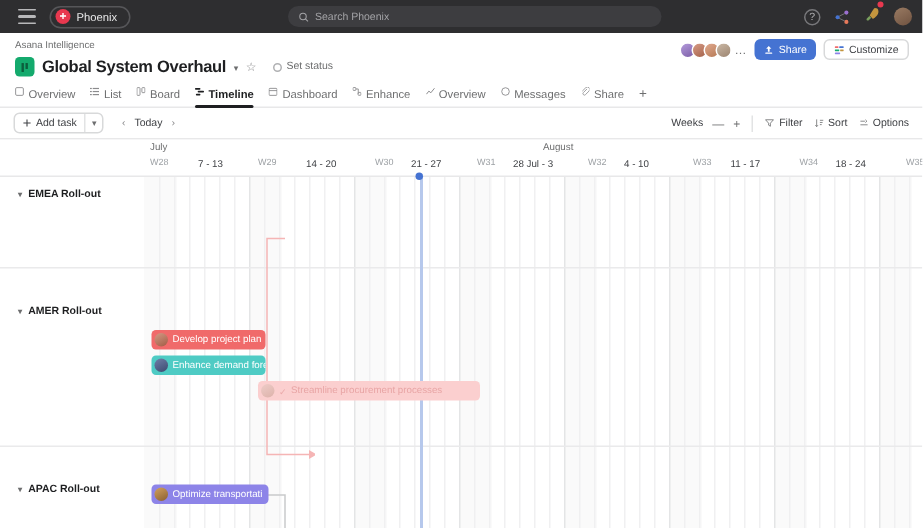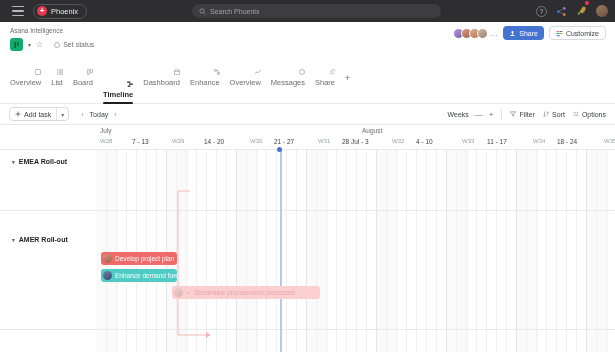--- a/index.html
+++ b/index.html
@@ -78,23 +78,23 @@
   }
   .btn-custom {
     display: flex; align-items: center; gap: 3px; background: #fff; color: #3f4145;
     border: 1px solid #d8d9da; border-radius: 4px; height: 14px; padding: 0 6px;
     font-size: 7px; cursor: pointer;
   }
 
   
   .tabs { display: flex; align-items: center; gap: 10px; padding: 6px 10px 0 10px;
     border-bottom: 1px solid #e8e8e9; flex: 0 0 auto; }
-  .tab { display: flex; align-items: flex-end; gap: 3px; font-size: 7.5px; color: #6d6e6f;
-    padding-bottom: 4px; cursor: pointer; position: relative; white-space: nowrap; flex-direction: column; }
-  .tab.active { color: #1e1f21; font-weight: 700; margin-top: 24px; }
+  .tab { display: flex; align-items: flex-start; gap: 3px; font-size: 7.5px; color: #6d6e6f;
+    padding-bottom: 4px; cursor: pointer; position: relative; white-space: nowrap; }
+  .tab.active { color: #1e1f21; font-weight: 700; }
   .tab.active::after { content:''; position: absolute; left:0; right:0; bottom:-1px;
     height: 2px; background: #1e1f21; border-radius: 2px; }
   .tab svg { flex: 0 0 auto; }
   .tab-plus { font-size: 9px; color: #6d6e6f; padding-bottom: 4px; cursor: pointer; }
 
   
   .toolbar { display: flex; align-items: center; height: 21px; padding: 0 9px;
     border-bottom: 1px solid #e8e8e9; flex: 0 0 21px; position: relative; }
   .addtask {
     display: flex; align-items: center; border: 1px solid #d8d9da; border-radius: 4px;
@@ -199,20 +199,21 @@
 
   <div class="proj-header">
     <div class="breadcrumb">Asana Intelligence</div>
     <div class="title-row">
       <div class="proj-icon">
         <svg width="8" height="8" viewBox="0 0 12 12">
           <rect x="2" y="1.5" width="2.4" height="9" rx="0.6" fill="#0b5e3d"></rect>
           <rect x="6" y="1.5" width="2.4" height="6" rx="0.6" fill="#0b5e3d"></rect>
         </svg>
       </div>
+      <div class="proj-title">Global System Overhaul</div>
       <div class="caret">▾</div>
       <div class="star">☆</div>
       <div class="set-status">
         <span class="status-ring"></span>
         <span>Set status</span>
       </div>
     </div>
     <div class="header-right">
       <div class="avatars">
         <div class="av av1"></div>

